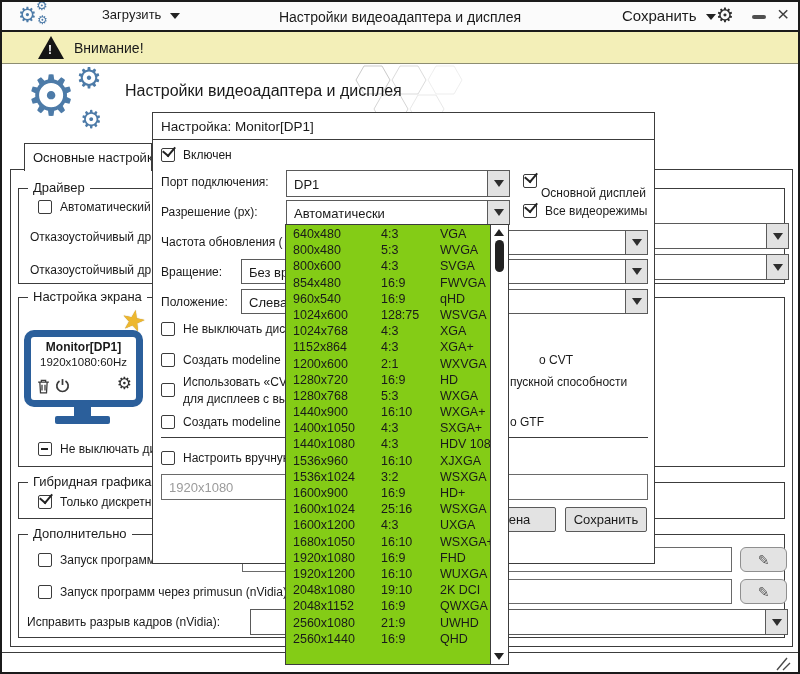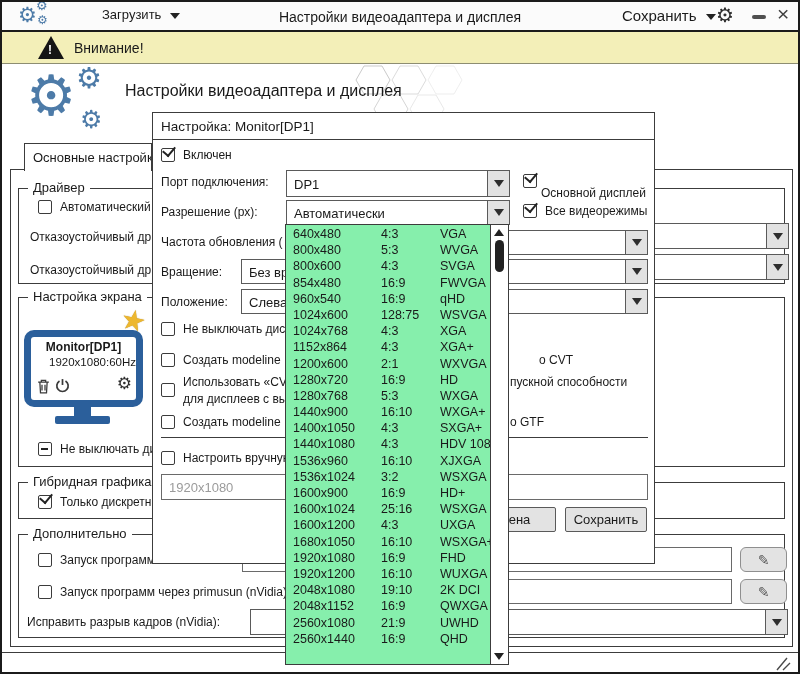--- a/index.html
+++ b/index.html
@@ -42,21 +42,21 @@
          justify-content:center; }
   .editbtn { position:absolute; background:#e3e3e3; border:1px solid #8f8f8f;
          border-radius:6px; display:flex; align-items:center; justify-content:center;
          font-size:14px; color:#555; }
   input.txt { position:absolute; border:1.4px solid #6a6a6a; background:#fff;
          font-family:"Liberation Sans",sans-serif; font-size:13px; padding:0 7px; }
   input.txt::placeholder { color:#9b9b9b; opacity:1; }
 
   
   #popup { position:absolute; left:283px; top:222px; width:224px; height:441px;
-           background:#86efac; border:1.6px solid #3c3c3c; z-index:20; }
+           background:#84cc16; border:1.6px solid #3c3c3c; z-index:20; }
   #reslist { position:absolute; left:0; top:1px; right:18px; bottom:0; overflow:hidden; }
   .lrow { display:flex; height:16.2px; line-height:16.2px; font-size:12.5px;
           padding-left:7px; white-space:nowrap; overflow:hidden; }
   .lrow .c1 { width:88px; flex:none; }
   .lrow .c2 { width:59px; flex:none; }
   .lrow .c3 { flex:1; overflow:hidden; }
   #sbar { position:absolute; right:0; top:0; bottom:0; width:18px;
           border-left:1.6px solid #3c3c3c; background:#fff; }
   .sb-up { position:absolute; left:3px; top:4px; width:0; height:0;
            border-left:5px solid transparent; border-right:5px solid transparent;
@@ -150,21 +150,21 @@
         <span class="tri"></span>
       </span>
   </div>
 
   <div class="groupbox" style="left:16px;top:295px;width:767px;height:170px;">
     <span class="grouptitle">Настройка экрана</span>
   </div>
 
   <div class="abs" style="left:22px;top:328px;width:119px;height:77px;border:7px solid #2b5f9b;border-radius:10px;background:#fff;">
     <div style="text-align:center;font-size:12px;font-weight:bold;margin-top:3px;white-space:nowrap;">Monitor[DP1]</div>
-    <div style="text-align:right;font-size:11.5px;margin-top:2px;white-space:nowrap;">1920x1080:60Hz</div>
+    <div style="text-align:center;font-size:11.5px;margin-top:2px;white-space:nowrap;">1920x1080:60Hz</div>
     <svg class="abs" style="left:6px;top:42px;" width="13" height="15" viewBox="0 0 12 14">
       <path d="M1 3h10M4 3V1.3h4V3M2.6 3l.6 10h5.6l.6-10M4.6 5.3v5.4M7.4 5.3v5.4" stroke="#3a3a3a" stroke-width="1.2" fill="none"></path>
     </svg>
     <svg class="abs" style="left:24px;top:41px;" width="15" height="15" viewBox="0 0 14 14">
       <path d="M7 1v5.5" stroke="#3a3a3a" stroke-width="1.6" fill="none"></path>
       <path d="M4.2 2.8a5.3 5.3 0 1 0 5.6 0" stroke="#3a3a3a" stroke-width="1.6" fill="none"></path>
     </svg>
     <span class="abs" style="right:4px;top:38px;font-size:17px;color:#303030;line-height:1;">⚙</span>
   </div>
   <span class="abs" style="left:72px;top:404px;width:17px;height:12px;background:#2b5f9b;"></span>

